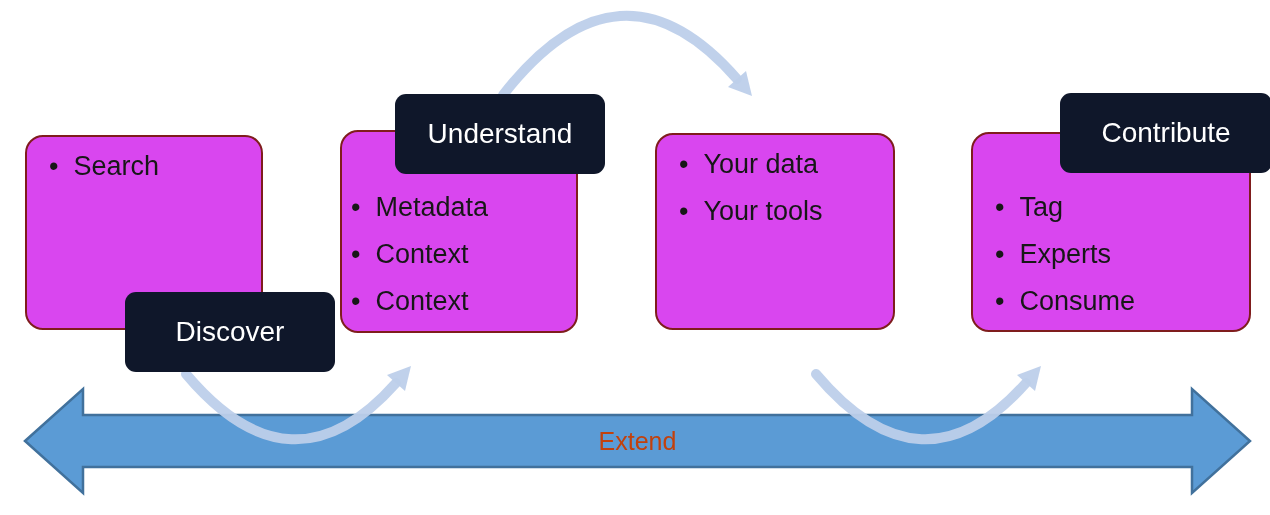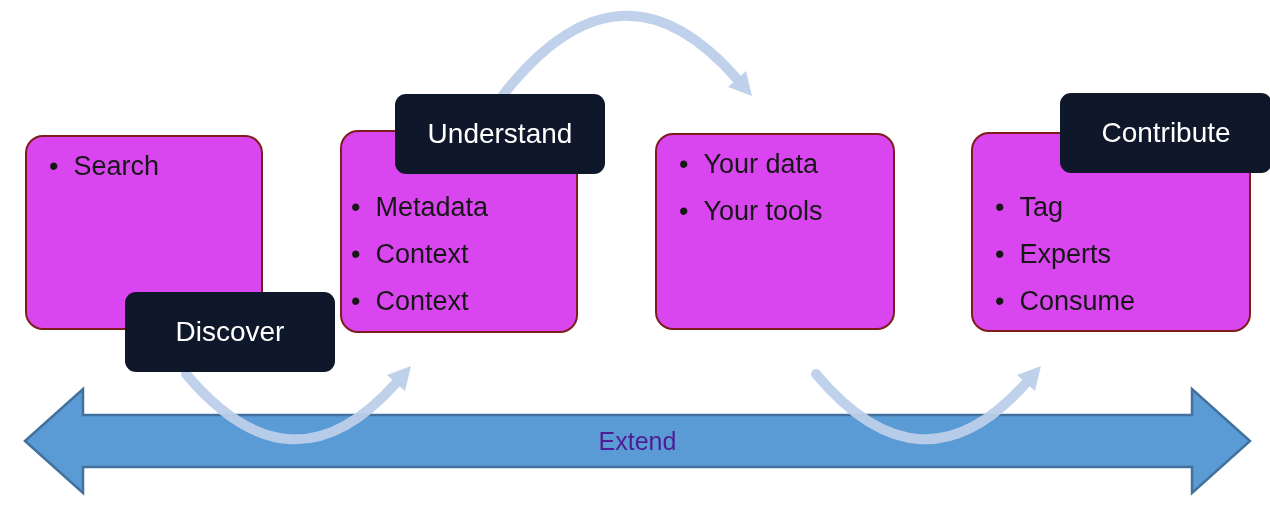--- a/index.html
+++ b/index.html
@@ -79,21 +79,21 @@
   
   .extend-label {
     position: absolute;
     left: 83px;
     top: 415px;
     width: 1109px;
     height: 52px;
     display: flex;
     align-items: center;
     justify-content: center;
-    color: #4c1d95;
+    color: #c2410c;
     font-size: 25px;
     z-index: 2;
   }
 </style>
 </head>
 <body>
 
 <div class="canvas">
 
   <svg class="arrow-layer" viewBox="0 0 1270 515" xmlns="http://www.w3.org/2000/svg">

